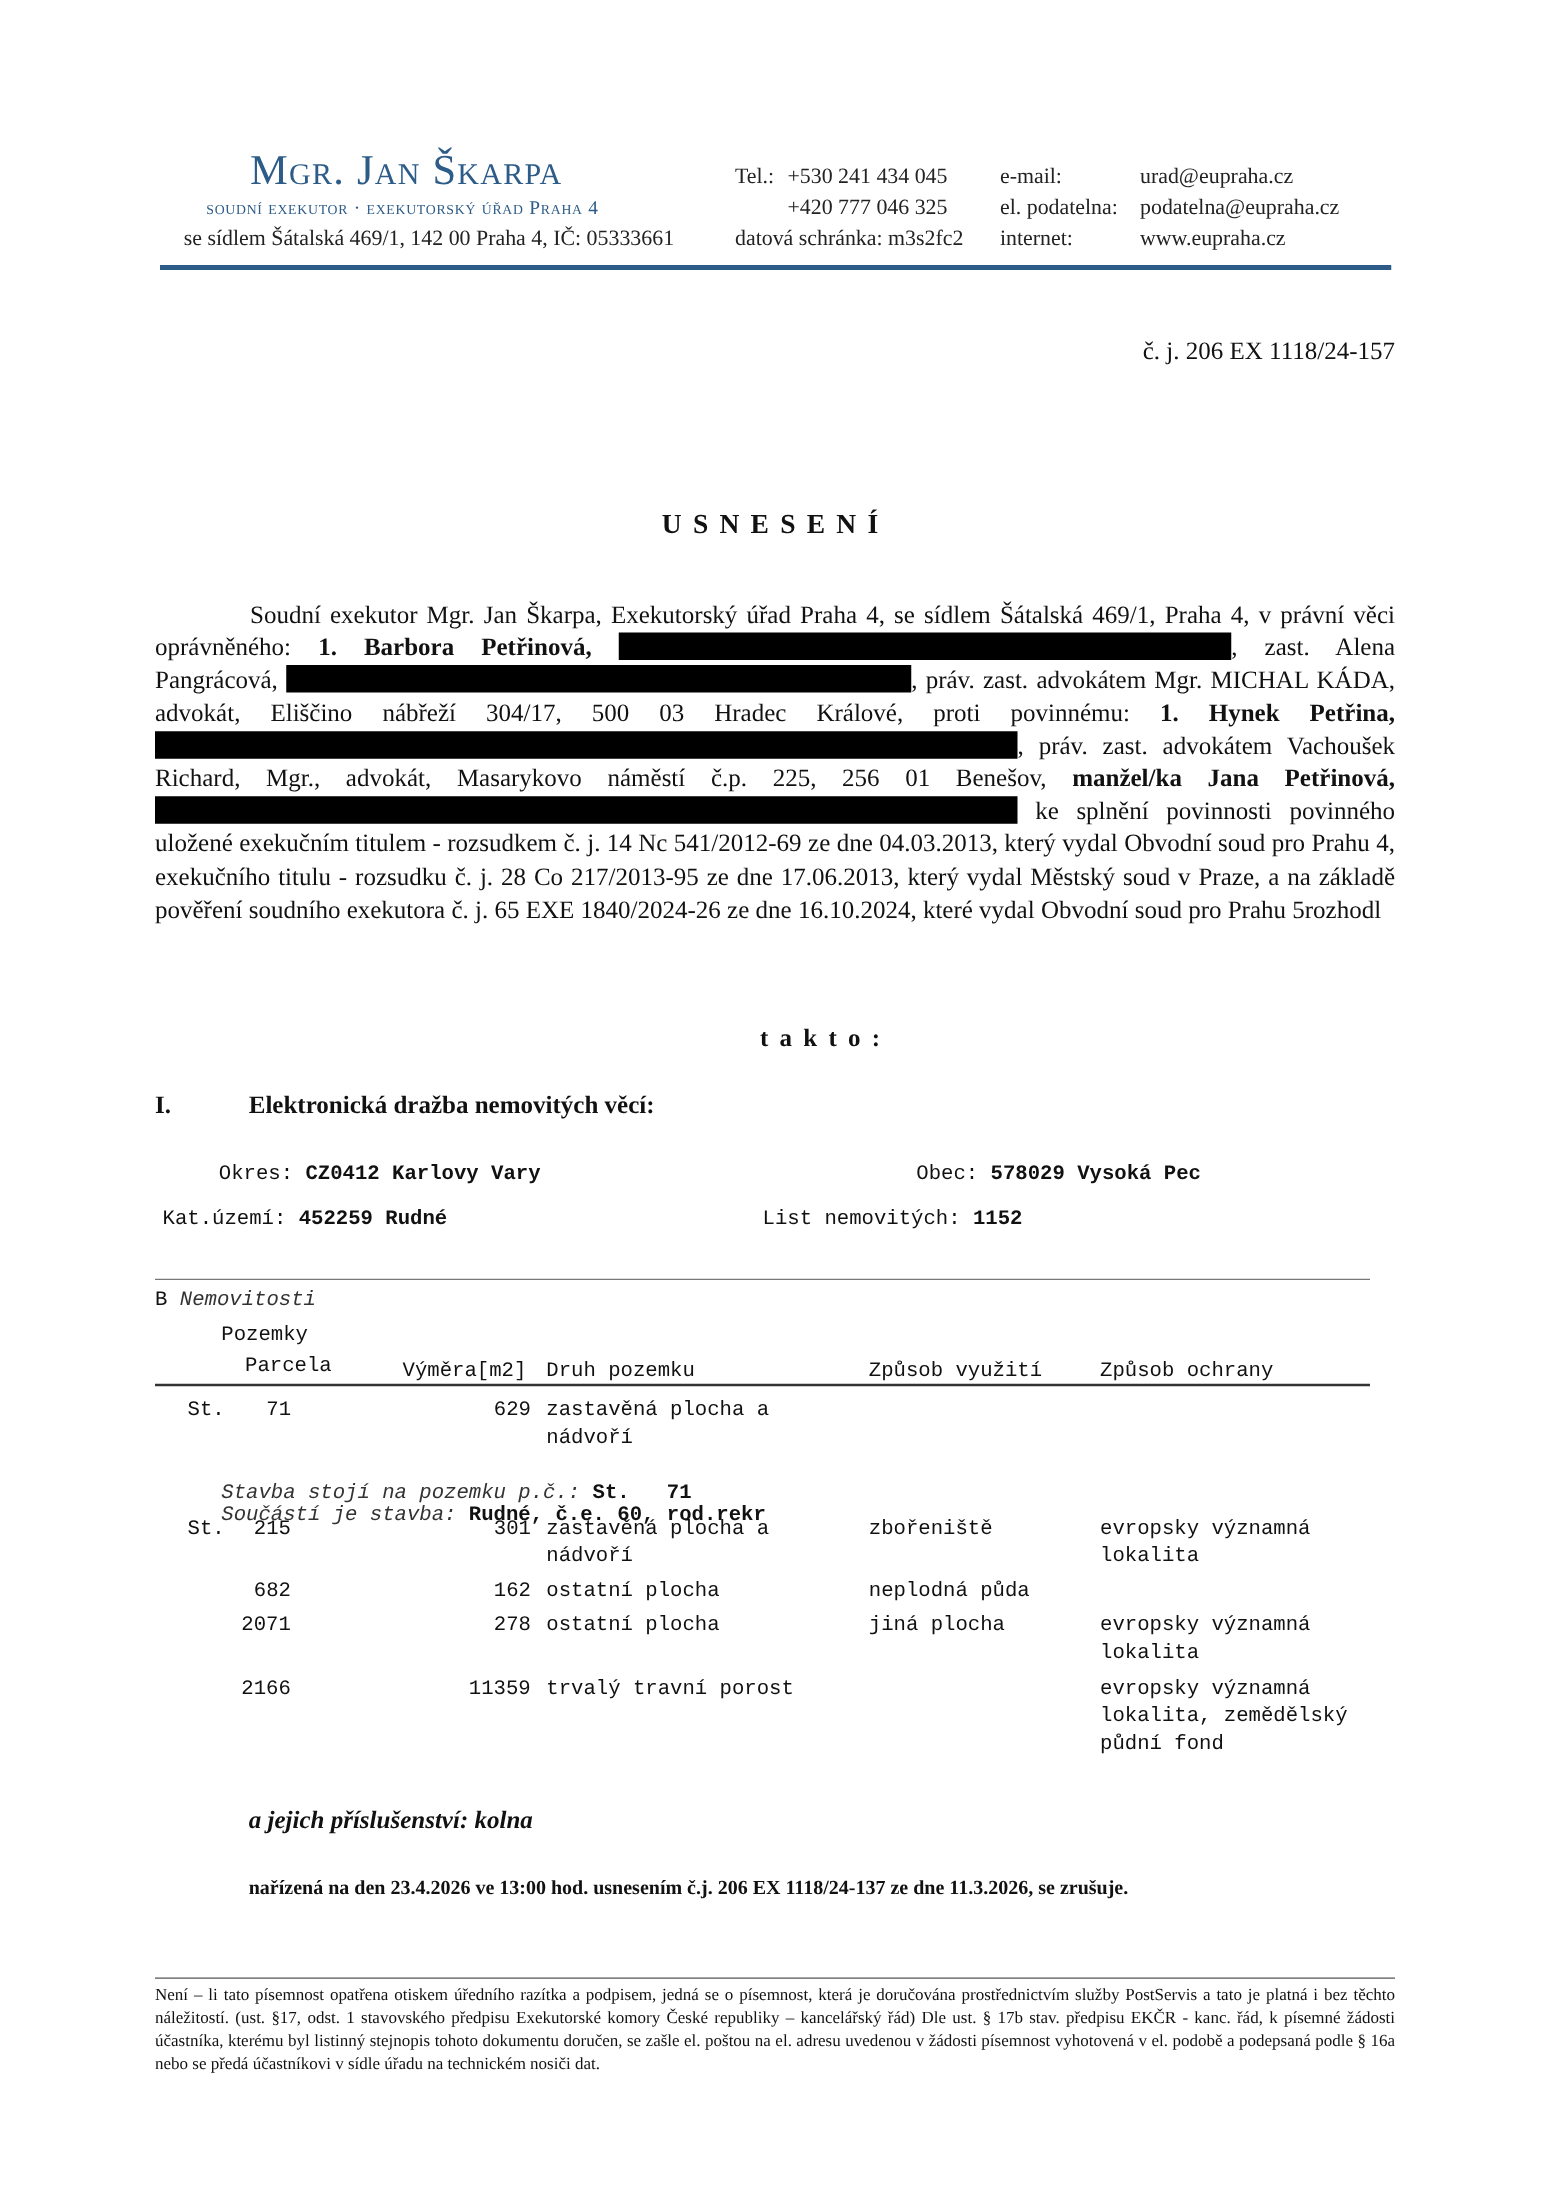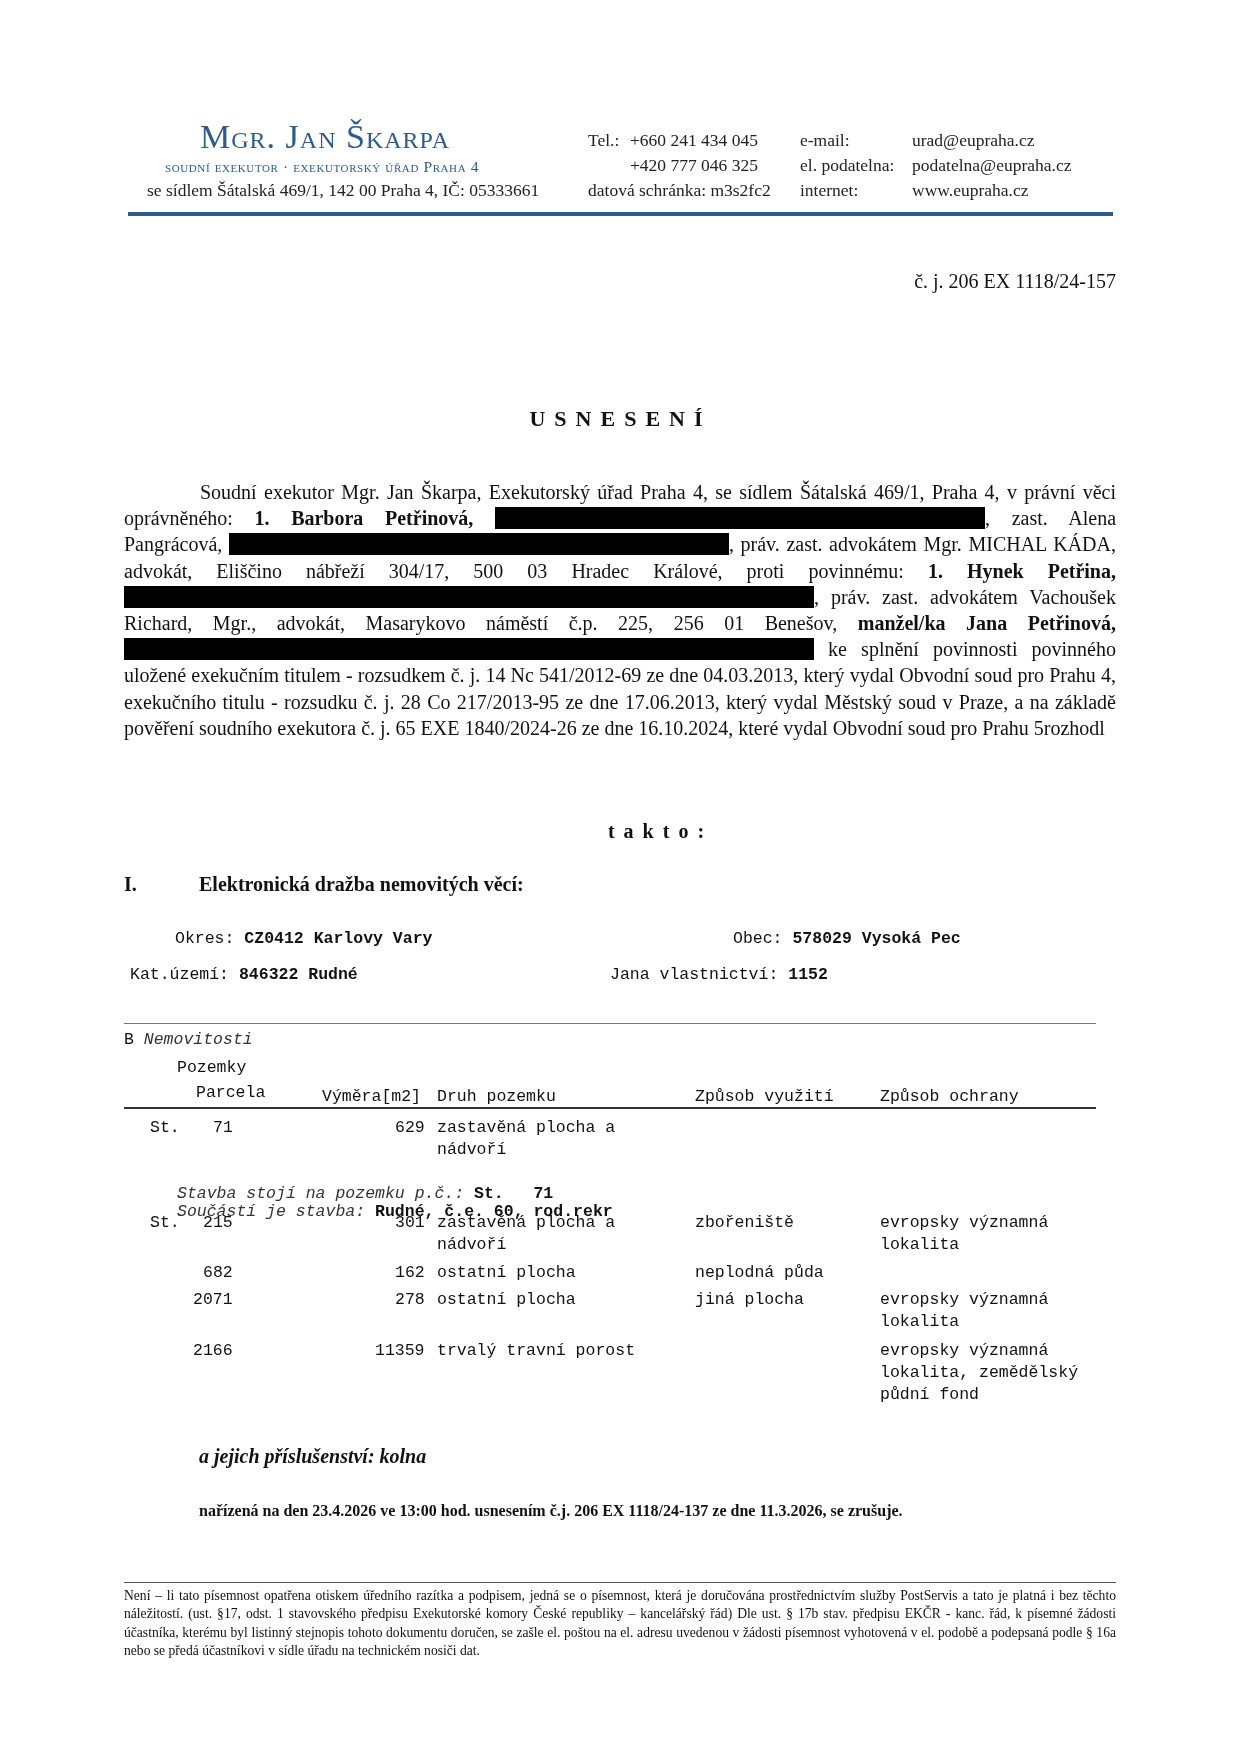--- a/index.html
+++ b/index.html
@@ -41,21 +41,21 @@
   .foot { left: 124px; top: 1587px; width: 992px; font-size: 13.6px; line-height: 18.4px; text-align: justify; color: #111; }
 </style>
 </head>
 <body>
 
 <div class="abs lh-name">Mgr. Jan Škarpa</div>
 <div class="abs lh-sub">soudní exekutor · exekutorský úřad Praha 4</div>
 <div class="abs lh-addr">se sídlem Šátalská 469/1, 142 00 Praha 4, IČ: 05333661</div>
 
 <div class="abs lh-contact" style="left:588px; top:130px;">Tel.:</div>
-<div class="abs lh-contact" style="left:630px; top:130px;">+660 241 434 045</div>
+<div class="abs lh-contact" style="left:630px; top:130px;">+530 241 434 045</div>
 <div class="abs lh-contact" style="left:630px; top:155px;">+420 777 046 325</div>
 <div class="abs lh-contact" style="left:588px; top:180px;">datová schránka: m3s2fc2</div>
 
 <div class="abs lh-contact" style="left:800px; top:130px;">e-mail:</div>
 <div class="abs lh-contact" style="left:800px; top:155px;">el. podatelna:</div>
 <div class="abs lh-contact" style="left:800px; top:180px;">internet:</div>
 
 <div class="abs lh-contact" style="left:912px; top:130px;">urad@eupraha.cz</div>
 <div class="abs lh-contact" style="left:912px; top:155px;">podatelna@eupraha.cz</div>
 <div class="abs lh-contact" style="left:912px; top:180px;">www.eupraha.cz</div>
@@ -70,22 +70,22 @@
   <span class="indent"></span><span>Soudní exekutor Mgr. Jan Škarpa, Exekutorský úřad Praha 4, se sídlem Šátalská 469/1, Praha 4, v právní věci oprávněného: </span><b>1. Barbora Petřinová,</b> <span class="redact" style="width:490px;"></span><span>, zast. Alena Pangrácová, </span><span class="redact" style="width:500px;"></span><span>, práv. zast. advokátem Mgr. MICHAL KÁDA, advokát, Eliščino nábřeží 304/17, 500 03 Hradec Králové, proti povinnému: </span><b>1. Hynek Petřina,</b> <span class="redact" style="width:690px;"></span><span>, práv. zast. advokátem Vachoušek Richard, Mgr., advokát, Masarykovo náměstí č.p. 225, 256 01 Benešov, </span><b>manžel/ka Jana Petřinová,</b> <span class="redact" style="width:690px;"></span><span> ke splnění povinnosti povinného uložené exekučním titulem - rozsudkem č. j. 14 Nc 541/2012-69 ze dne 04.03.2013, který vydal Obvodní soud pro Prahu 4, exekučního titulu - rozsudku č. j. 28 Co 217/2013-95 ze dne 17.06.2013, který vydal Městský soud v Praze, a na základě pověření soudního exekutora č. j. 65 EXE 1840/2024-26 ze dne 16.10.2024, které vydal Obvodní soud pro Prahu 5rozhodl</span>
 </div>
 
 <div class="abs takto">takto:</div>
 
 <div class="abs sec-num">I.</div>
 <div class="abs sec-title">Elektronická dražba nemovitých věcí:</div>
 
 <div class="abs mono" style="left:175px; top:929px;"><span class="lbl">Okres:</span> <span class="val">CZ0412 Karlovy Vary</span></div>
 <div class="abs mono" style="left:733px; top:929px;"><span class="lbl">Obec:</span> <span class="val">578029 Vysoká Pec</span></div>
-<div class="abs mono" style="left:130px; top:965px;"><span class="lbl">Kat.území:</span> <span class="val">846322 Rudné</span></div>
-<div class="abs mono" style="left:610px; top:965px;"><span class="lbl">Jana vlastnictví:</span> <span class="val">1152</span></div>
+<div class="abs mono" style="left:130px; top:965px;"><span class="lbl">Kat.území:</span> <span class="val">452259 Rudné</span></div>
+<div class="abs mono" style="left:610px; top:965px;"><span class="lbl">List nemovitých:</span> <span class="val">1152</span></div>
 
 <div class="abs rule" style="left:124px; top:1023px; width:972px;"></div>
 
 <div class="abs mono" style="left:124px; top:1030px;"><span>B</span> <span class="it">Nemovitosti</span></div>
 <div class="abs mono it" style="left:177px; top:1058px;">Pozemky</div>
 
 <div class="abs mono it" style="left:196px; top:1083px;">Parcela</div>
 <div class="abs mono it" style="left:322px; top:1087px;">Výměra[m2]</div>
 <div class="abs mono it" style="left:437px; top:1087px;">Druh pozemku</div>
 <div class="abs mono it" style="left:695px; top:1087px;">Způsob využití</div>

